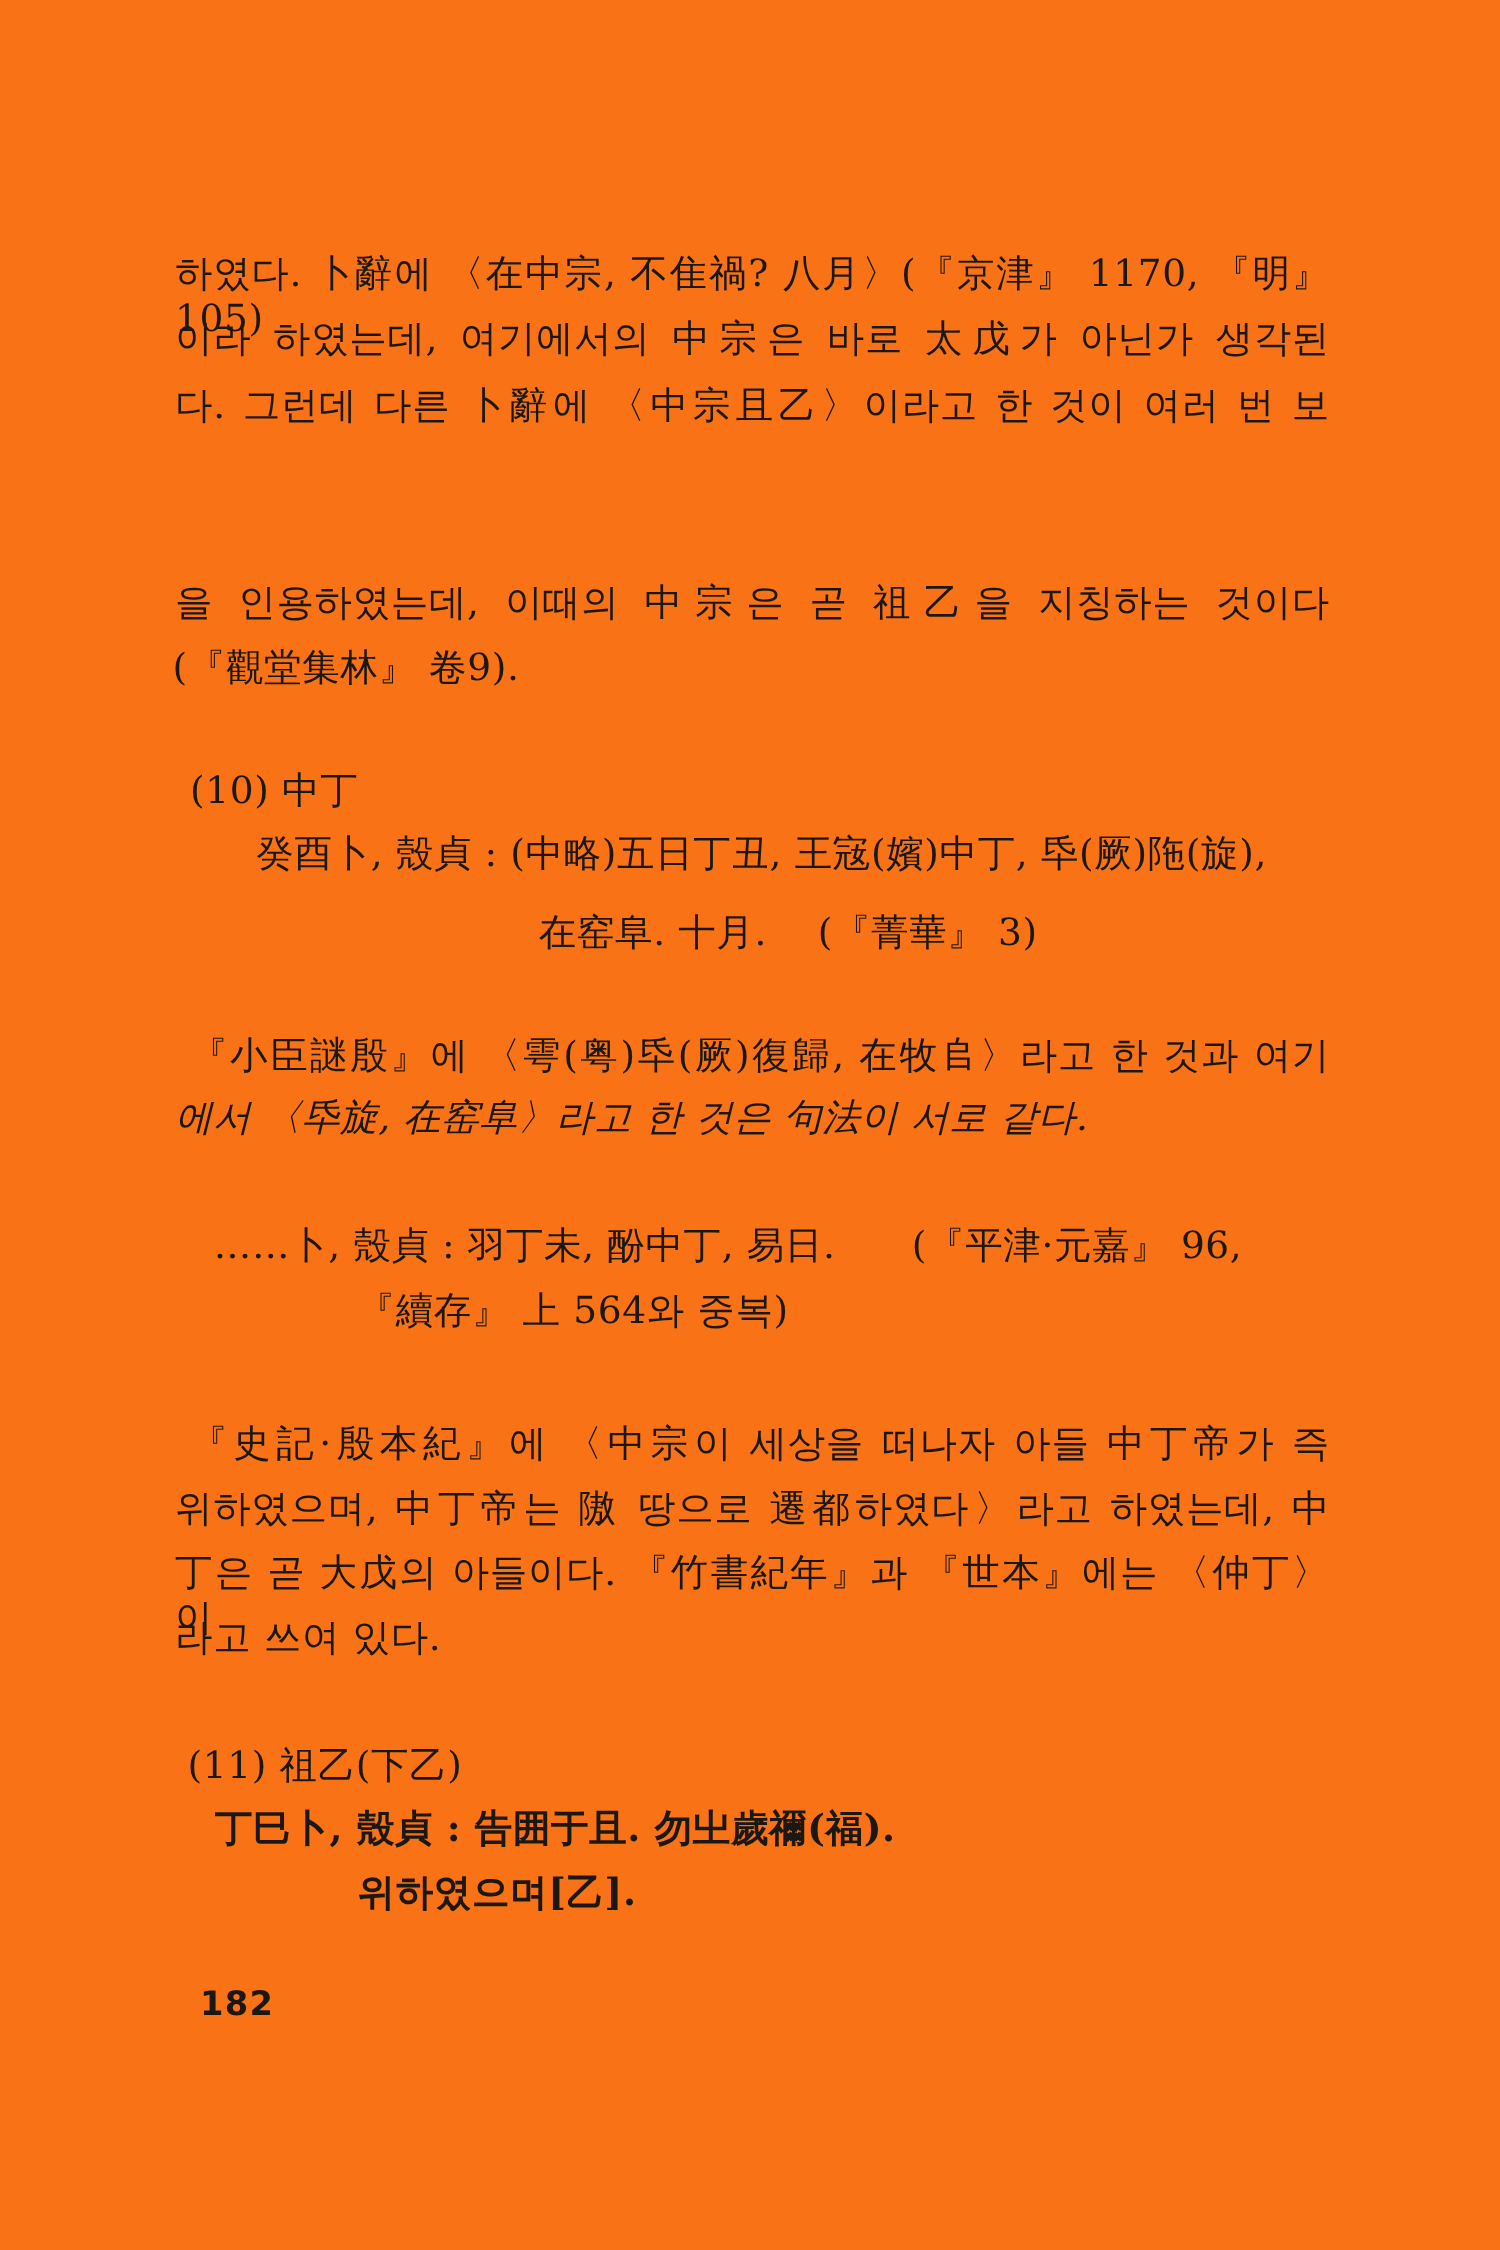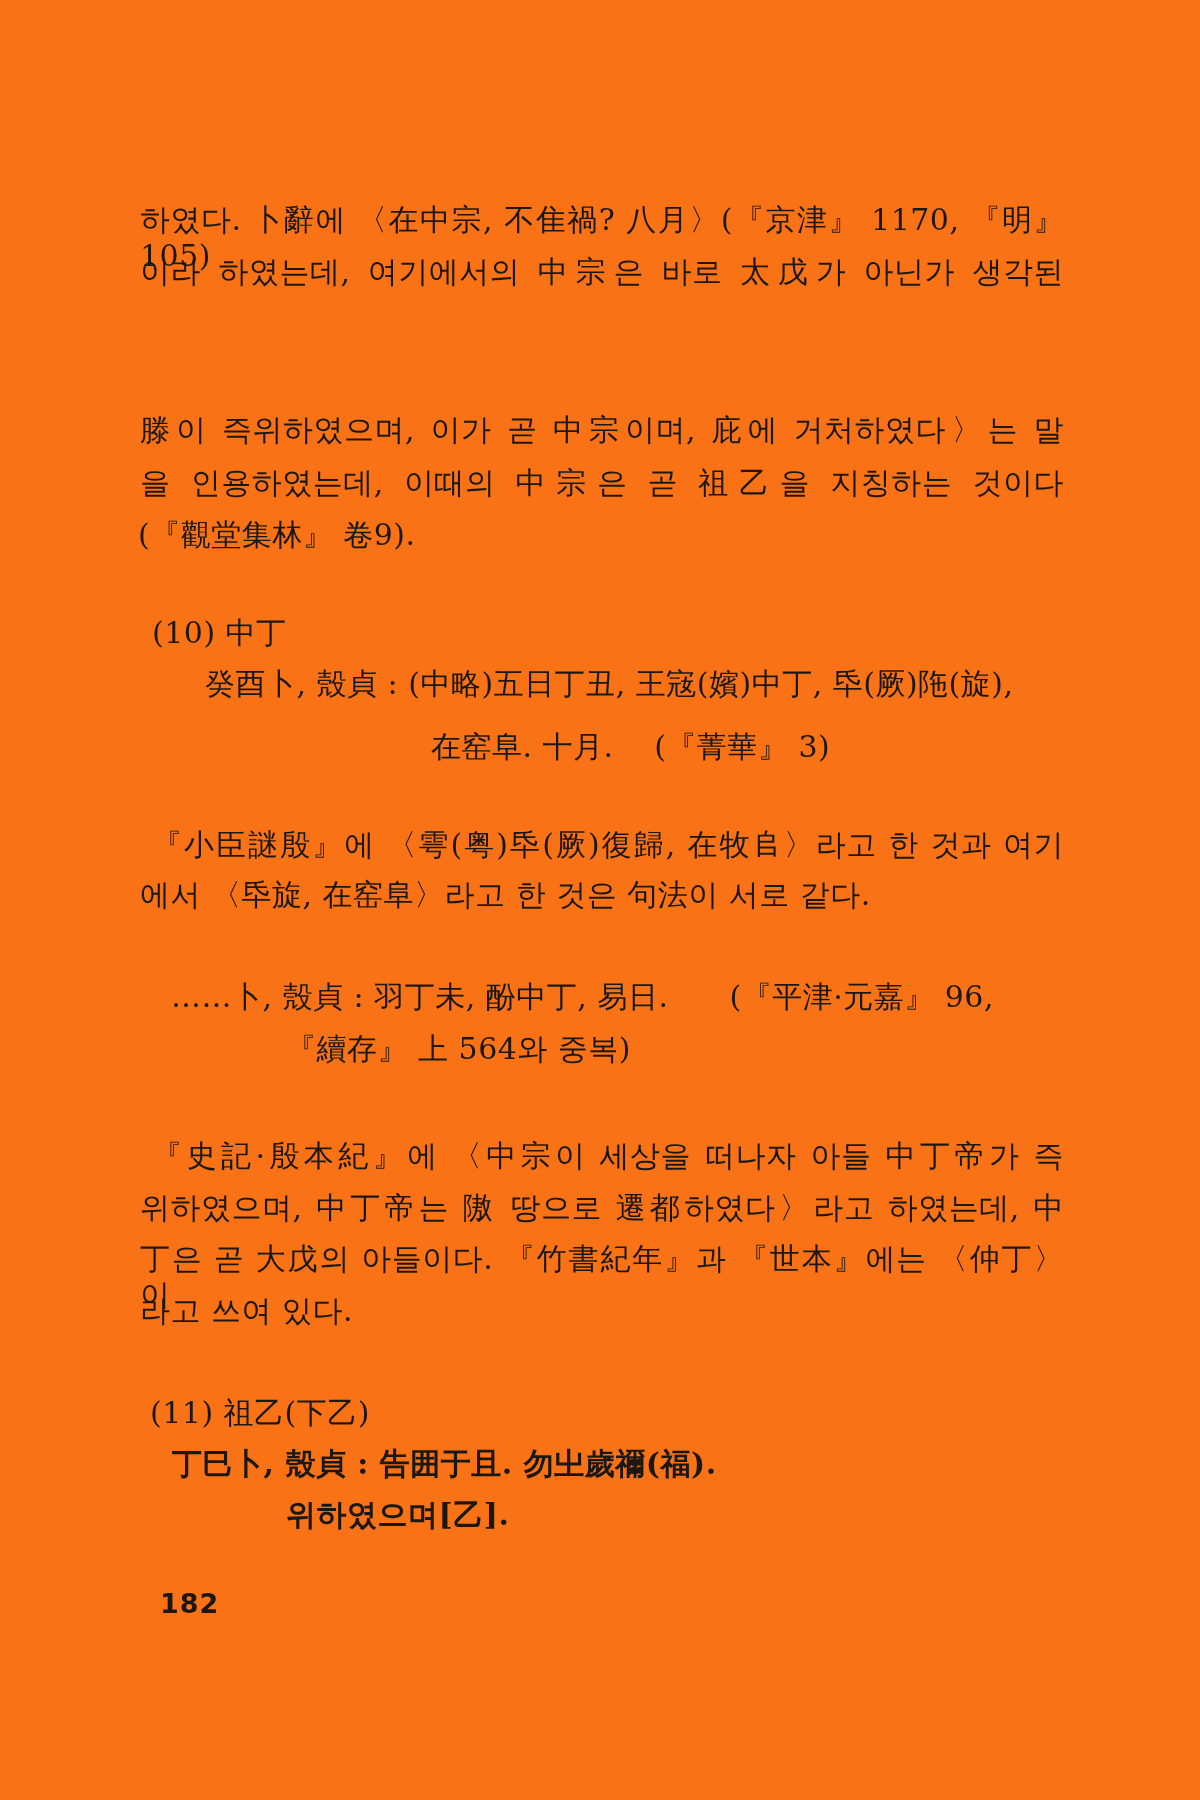--- a/index.html
+++ b/index.html
@@ -38,30 +38,30 @@
     letter-spacing:1px;
   }
 </style>
 </head>
 <body>
 
 <div class="page">
 
   <div class="l j" style="left:140px;top:202px;">하였다. 卜辭에 〈在中宗, 不隹禍? 八月〉(『京津』 1170, 『明』 105)</div>
   <div class="l j" style="left:140px;top:254px;">이라 하였는데, 여기에서의 中宗은 바로 太戊가 아닌가 생각된</div>
-  <div class="l j" style="left:140px;top:412px;">滕이 즉위하였으며, 이가 곧 中宗이며, 庇에 거처하였다〉는 말</div>
+  <div class="l j" style="left:140px;top:307px;">다. 그런데 다른 卜辭에 〈中宗且乙〉이라고 한 것이 여러 번 보</div>
   <div class="l j" style="left:140px;top:465px;">을 인용하였는데, 이때의 中宗은 곧 祖乙을 지칭하는 것이다</div>
   <div class="l" style="left:138px;top:517px;text-align:center;">(『觀堂集林』 卷9).</div>
 
   <div class="l" style="left:152px;top:615px;">(10) 中丁</div>
   <div class="l" style="left:205px;top:666px;text-align:right;">癸酉卜, 殼貞 : (中略)五日丁丑, 王宼(嬪)中丁, 氒(厥)陁(旋),</div>
   <div class="l" style="left:431px;top:729px;">在窑阜. 十月.　 (『菁華』 3)</div>
 
   <div class="l j indent" style="left:140px;top:827px;">『小臣謎殷』에 〈雩(粤)氒(厥)復歸, 在牧𠂤〉라고 한 것과 여기</div>
-  <div class="l" style="left:140px;top:877px;">에서 〈氒旋, 在窑阜〉라고 한 것은 句法이 서로 같다.</div>
+  <div class="l" style="left:140px;top:877px;font-style:italic;">에서 〈氒旋, 在窑阜〉라고 한 것은 句法이 서로 같다.</div>
 
   <div class="l" style="left:171px;top:979px;">……卜, 殼貞 : 羽丁未, 酚中丁, 易日.　　(『平津·元嘉』 96,</div>
   <div class="l" style="left:286px;top:1031px;">『續存』 上 564와 중복)</div>
 
   <div class="l j indent" style="left:140px;top:1138px;">『史記·殷本紀』에 〈中宗이 세상을 떠나자 아들 中丁帝가 즉</div>
   <div class="l j" style="left:140px;top:1190px;">위하였으며, 中丁帝는 隞 땅으로 遷都하였다〉라고 하였는데, 中</div>
   <div class="l j" style="left:140px;top:1241px;">丁은 곧 大戊의 아들이다. 『竹書紀年』과 『世本』에는 〈仲丁〉이</div>
   <div class="l" style="left:140px;top:1293px;">라고 쓰여 있다.</div>
 
   <div class="l" style="left:150px;top:1395px;">(11) 祖乙(下乙)</div>

